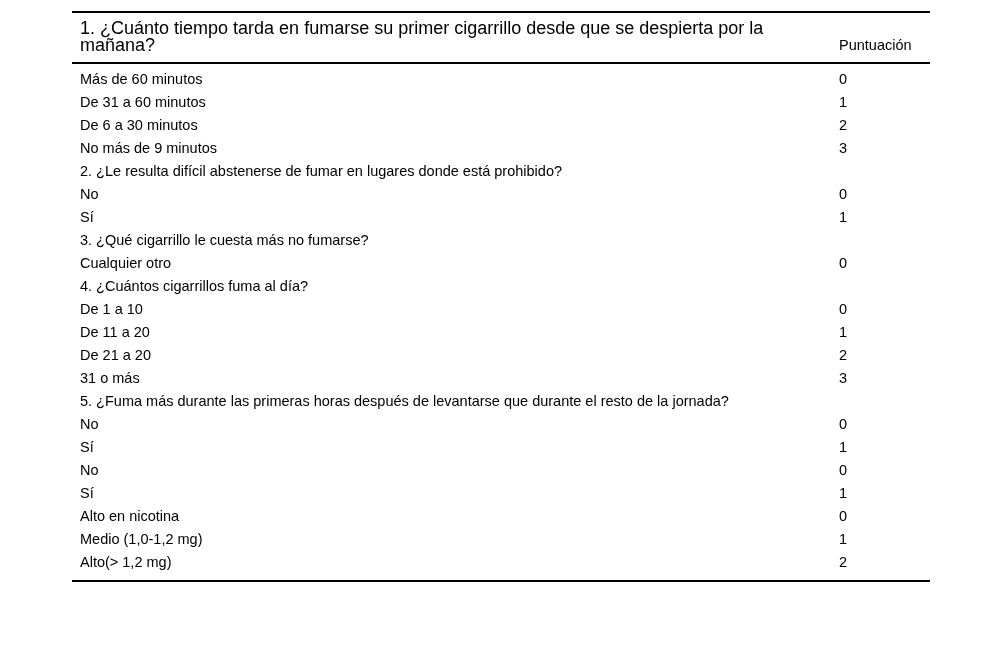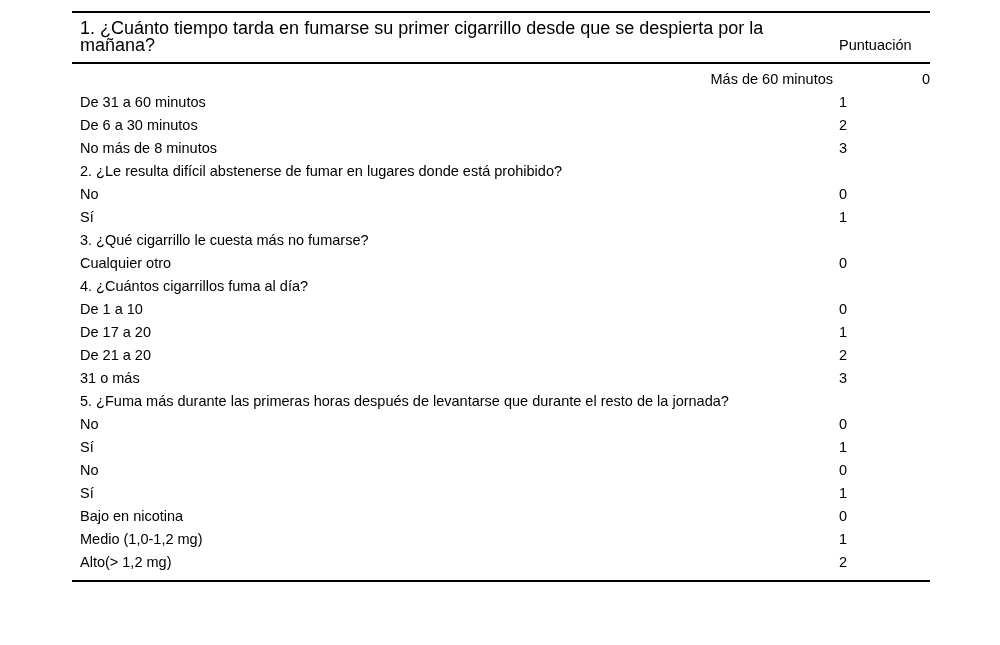--- a/index.html
+++ b/index.html
@@ -59,21 +59,20 @@
   tr.opt-row td.cell-text {
     padding-left: 8px;
     white-space: nowrap;
   }
   tr.q-row td.cell-score,
   tr.opt-row td.cell-score {
     padding-left: 6px;
   }
   tr.first-body-row > td {
     padding-top: 4px;
-    text-align: right;
   }
   tr.last-body-row > td {
     padding-bottom: 6px;
   }
 </style>
 </head>
 <body>
 
 <div id="questionnaire">
   <table class="fagerstrom">
@@ -94,21 +93,21 @@
         </tr>
         <tr class="opt-row">
           <td class="cell-text">De 31 a 60 minutos</td>
           <td class="cell-score">1</td>
         </tr>
         <tr class="opt-row">
           <td class="cell-text">De 6 a 30 minutos</td>
           <td class="cell-score">2</td>
         </tr>
         <tr class="opt-row">
-          <td class="cell-text">No más de 8 minutos</td>
+          <td class="cell-text">No más de 9 minutos</td>
           <td class="cell-score">3</td>
         </tr>
         <tr class="q-row">
           <td class="cell-text">2. ¿Le resulta difícil abstenerse de fumar en lugares donde está prohibido?</td>
           <td class="cell-score"></td>
         </tr>
         <tr class="opt-row">
           <td class="cell-text">No</td>
           <td class="cell-score">0</td>
         </tr>
@@ -126,21 +125,21 @@
         </tr>
         <tr class="q-row">
           <td class="cell-text">4. ¿Cuántos cigarrillos fuma al día?</td>
           <td class="cell-score"></td>
         </tr>
         <tr class="opt-row">
           <td class="cell-text">De 1 a 10</td>
           <td class="cell-score">0</td>
         </tr>
         <tr class="opt-row">
-          <td class="cell-text">De 17 a 20</td>
+          <td class="cell-text">De 11 a 20</td>
           <td class="cell-score">1</td>
         </tr>
         <tr class="opt-row">
           <td class="cell-text">De 21 a 20</td>
           <td class="cell-score">2</td>
         </tr>
         <tr class="opt-row">
           <td class="cell-text">31 o más</td>
           <td class="cell-score">3</td>
         </tr>
@@ -158,21 +157,21 @@
         </tr>
         <tr class="opt-row">
           <td class="cell-text">No</td>
           <td class="cell-score">0</td>
         </tr>
         <tr class="opt-row">
           <td class="cell-text">Sí</td>
           <td class="cell-score">1</td>
         </tr>
         <tr class="opt-row">
-          <td class="cell-text">Bajo en nicotina</td>
+          <td class="cell-text">Alto en nicotina</td>
           <td class="cell-score">0</td>
         </tr>
         <tr class="opt-row">
           <td class="cell-text">Medio (1,0-1,2 mg)</td>
           <td class="cell-score">1</td>
         </tr>
         <tr class="opt-row last-body-row">
           <td class="cell-text">Alto(&gt; 1,2 mg)</td>
           <td class="cell-score">2</td>
         </tr>

